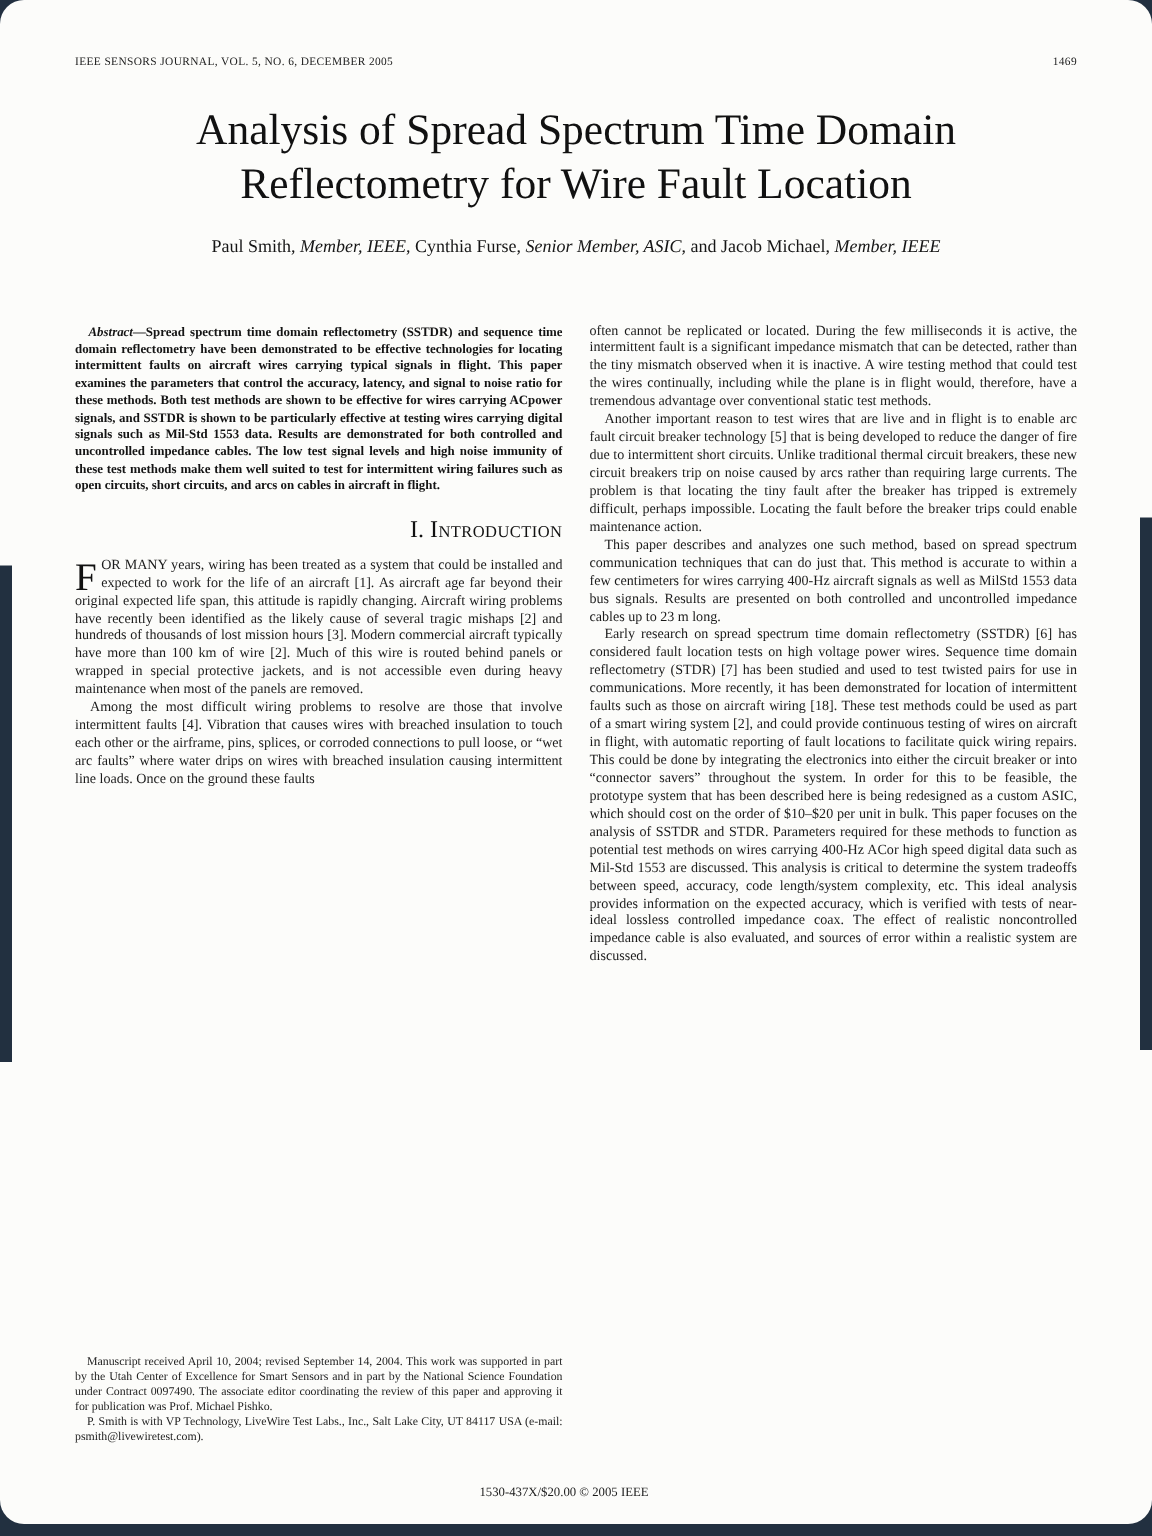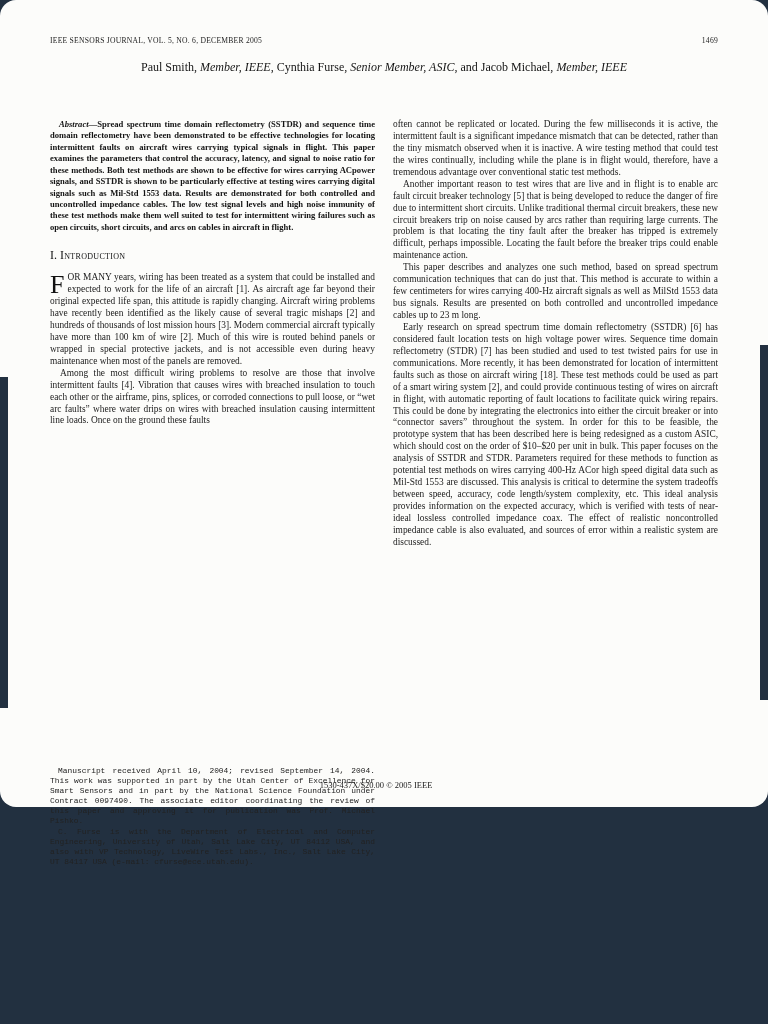--- a/index.html
+++ b/index.html
@@ -5,21 +5,21 @@
 <style>
   html, body {
     margin: 0;
     padding: 0;
     width: 768px;
     height: 1024px;
     background: #223040;
     font-family: "Liberation Serif", serif;
     overflow: hidden;
   }
-  .stage { position: relative; width: 768px; height: 807px; }
+  .stage { position: relative; width: 768px; height: 1016px; }
   .page {
     position: absolute;
     inset: 0;
     background: #fcfcfa;
     border-radius: 16px;
     box-sizing: border-box;
     padding: 36px 50px 30px 50px;
     color: #1b1b1b;
   }
   .edge {
@@ -73,23 +73,23 @@
     line-height: 1.33;
     text-align: justify;
     text-indent: 9px;
     margin: 0;
     color: #141414;
   }
   .abstract.index { margin-top: 9px; }
   .lead-label { font-style: italic; }
 
   .sec-heading {
-    font-size: 12px;
+    font-size: 16px;
     font-weight: 400;
-    text-align: left;
+    text-align: right;
     margin: 15px 0 9px 0;
     color: #111;
   }
   .sec-heading .sc { font-variant: small-caps; letter-spacing: 0.3px; }
 
   .body-p {
     font-size: 9.4px;
     line-height: 1.27;
     text-align: justify;
     text-indent: 10px;
@@ -107,21 +107,21 @@
   }
 
   .footnote {
     margin-top: auto;
     padding-top: 14px;
     font-size: 7.9px;
     line-height: 1.28;
     text-align: justify;
     color: #222;
   }
-  .footnote p { margin: 0; text-indent: 8px; font-family: Liberation Mono, monospace; }
+  .footnote p { margin: 0; text-indent: 8px; }
 
   .page-footer {
     position: absolute;
     bottom: 17px;
     left: 0;
     right: 16px;
     text-align: center;
     font-size: 8.5px;
     color: #1b1b1b;
   }
@@ -131,38 +131,39 @@
 
 <div class="stage">
 
   <div class="page">
 
     <div class="page-header">
       <span>IEEE SENSORS JOURNAL, VOL. 5, NO. 6, DECEMBER 2005</span>
       <span>1469</span>
     </div>
 
+    <h1 class="title">Analysis of Spread Spectrum Time Domain Reflectometry for Wire Fault Location</h1>
 
     <div class="authors"><span><span>Paul Smith, </span><span class="it">Member, IEEE</span><span>, </span></span><span><span>Cynthia Furse, </span><span class="it">Senior Member, ASIC</span><span>, and </span></span><span><span>Jacob Michael, </span><span class="it">Member, IEEE</span></span></div>
 
     <div class="columns">
 
       <div class="col col-left">
         <p class="abstract"><span class="lead-label">Abstract—</span><span>Spread spectrum time domain reflectometry (SSTDR) and sequence time domain reflectometry have been demonstrated to be effective technologies for locating intermittent faults on aircraft wires carrying typical signals in flight. This paper examines the parameters that control the accuracy, latency, and signal to noise ratio for these methods. Both test methods are shown to be effective for wires carrying ACpower signals, and SSTDR is shown to be particularly effective at testing wires carrying digital signals such as Mil-Std 1553 data. Results are demonstrated for both controlled and uncontrolled impedance cables. The low test signal levels and high noise immunity of these test methods make them well suited to test for intermittent wiring failures such as open circuits, short circuits, and arcs on cables in aircraft in flight.</span></p>
 
 
         <h2 class="sec-heading"><span>I.</span> <span class="sc">Introduction</span></h2>
 
         <p class="body-p no-indent"><span class="dropcap">F</span><span>OR MANY</span><span> years, wiring has been treated as a system that could be installed and expected to work for the life of an aircraft [1]. As aircraft age far beyond their original expected life span, this attitude is rapidly changing. Aircraft wiring problems have recently been identified as the likely cause of several tragic mishaps [2] and hundreds of thousands of lost mission hours [3]. Modern commercial aircraft typically have more than 100 km of wire [2]. Much of this wire is routed behind panels or wrapped in special protective jackets, and is not accessible even during heavy maintenance when most of the panels are removed.</span></p>
 
         <p class="body-p">Among the most difficult wiring problems to resolve are those that involve intermittent faults [4]. Vibration that causes wires with breached insulation to touch each other or the airframe, pins, splices, or corroded connections to pull loose, or “wet arc faults” where water drips on wires with breached insulation causing intermittent line loads. Once on the ground these faults</p>
 
         <div class="footnote">
           <p>Manuscript received April 10, 2004; revised September 14, 2004. This work was supported in part by the Utah Center of Excellence for Smart Sensors and in part by the National Science Foundation under Contract 0097490. The associate editor coordinating the review of this paper and approving it for publication was Prof. Michael Pishko.</p>
-          <p>C. Furse is with the Department of Electrical and Computer Engineering, University of Utah, Salt Lake City, UT 84112 USA, and also with VP Technology, LiveWire Test Labs., Inc., Salt Lake City, UT 84117 USA (e-mail: cfurse@ece.utah.edu).</p>
+          <p>P. Smith is with VP Technology, LiveWire Test Labs., Inc., Salt Lake City, UT 84117 USA (e-mail: psmith@livewiretest.com).</p>
         </div>
       </div>
 
       <div class="col col-right">
         <p class="body-p no-indent">often cannot be replicated or located. During the few milliseconds it is active, the intermittent fault is a significant impedance mismatch that can be detected, rather than the tiny mismatch observed when it is inactive. A wire testing method that could test the wires continually, including while the plane is in flight would, therefore, have a tremendous advantage over conventional static test methods.</p>
         <p class="body-p">Another important reason to test wires that are live and in flight is to enable arc fault circuit breaker technology [5] that is being developed to reduce the danger of fire due to intermittent short circuits. Unlike traditional thermal circuit breakers, these new circuit breakers trip on noise caused by arcs rather than requiring large currents. The problem is that locating the tiny fault after the breaker has tripped is extremely difficult, perhaps impossible. Locating the fault before the breaker trips could enable maintenance action.</p>
         <p class="body-p">This paper describes and analyzes one such method, based on spread spectrum communication techniques that can do just that. This method is accurate to within a few centimeters for wires carrying 400-Hz aircraft signals as well as MilStd 1553 data bus signals. Results are presented on both controlled and uncontrolled impedance cables up to 23 m long.</p>
         <p class="body-p">Early research on spread spectrum time domain reflectometry (SSTDR) [6] has considered fault location tests on high voltage power wires. Sequence time domain reflectometry (STDR) [7] has been studied and used to test twisted pairs for use in communications. More recently, it has been demonstrated for location of intermittent faults such as those on aircraft wiring [18]. These test methods could be used as part of a smart wiring system [2], and could provide continuous testing of wires on aircraft in flight, with automatic reporting of fault locations to facilitate quick wiring repairs. This could be done by integrating the electronics into either the circuit breaker or into “connector savers” throughout the system. In order for this to be feasible, the prototype system that has been described here is being redesigned as a custom ASIC, which should cost on the order of $10–$20 per unit in bulk. This paper focuses on the analysis of SSTDR and STDR. Parameters required for these methods to function as potential test methods on wires carrying 400-Hz ACor high speed digital data such as Mil-Std 1553 are discussed. This analysis is critical to determine the system tradeoffs between speed, accuracy, code length/system complexity, etc. This ideal analysis provides information on the expected accuracy, which is verified with tests of near-ideal lossless controlled impedance coax. The effect of realistic noncontrolled impedance cable is also evaluated, and sources of error within a realistic system are discussed.</p>
       </div>
 

